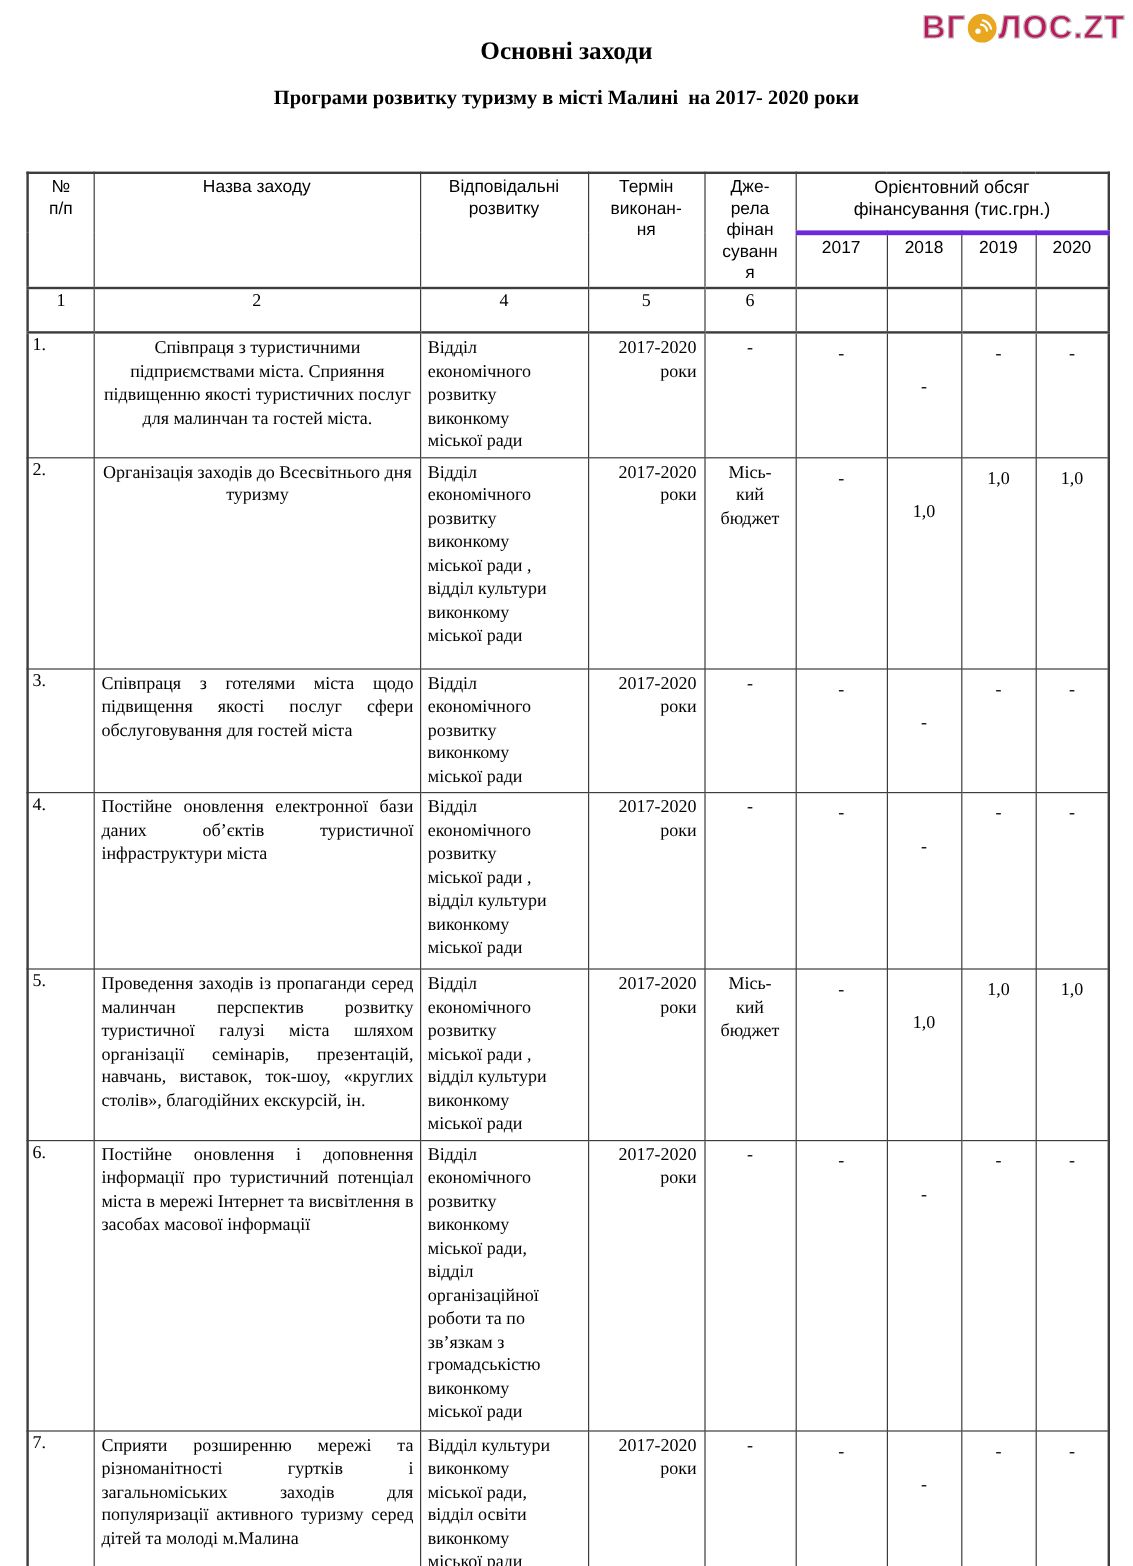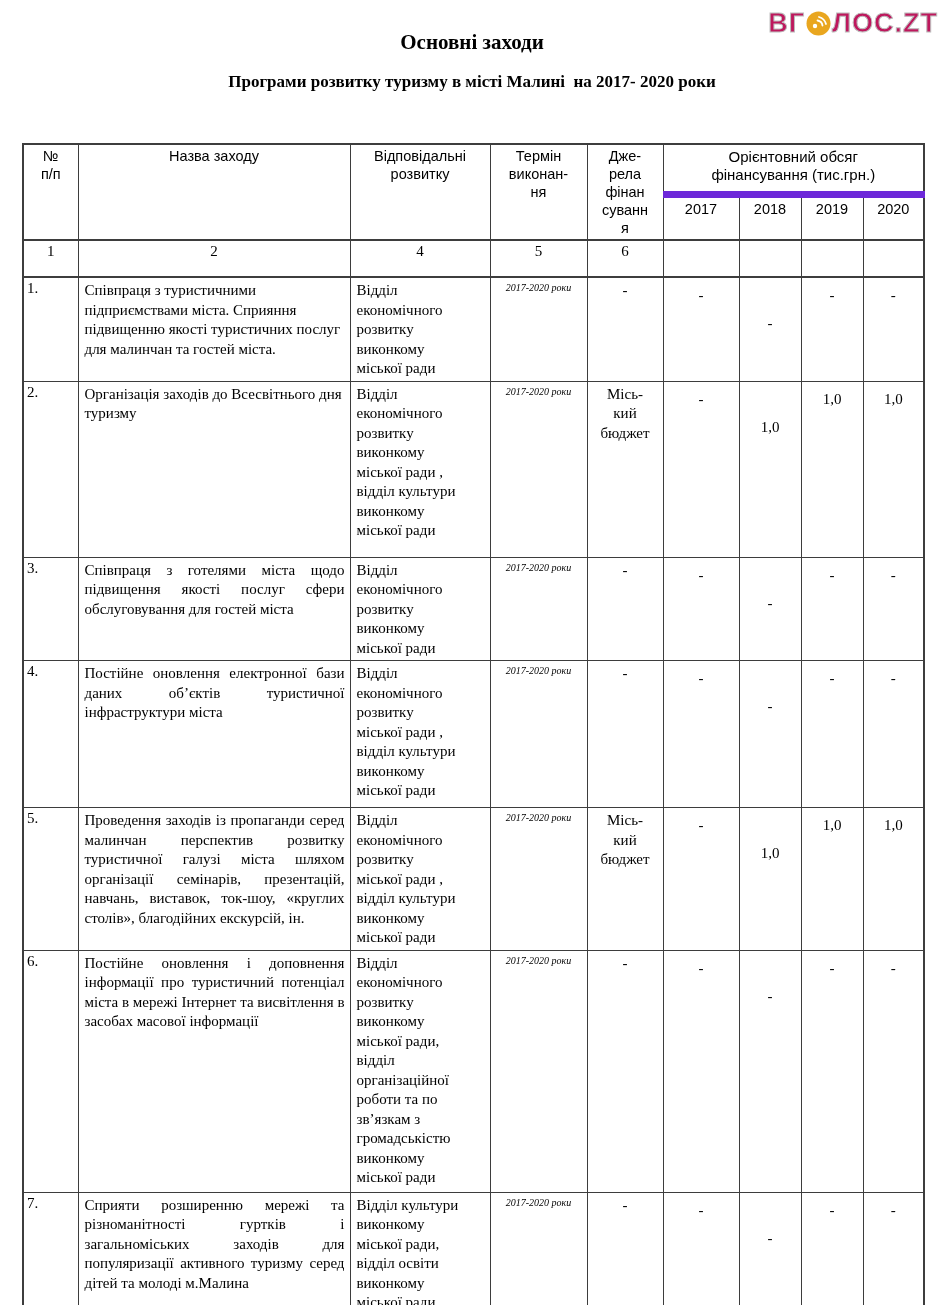--- a/index.html
+++ b/index.html
@@ -55,50 +55,49 @@
   th.hcell {
     font-family: "Liberation Sans", "DejaVu Sans", sans-serif;
     font-weight: bold; font-size: 14.5px; line-height: 1.25;
     text-align: center; vertical-align: middle;
     white-space: pre-line;
     padding: 2px 1px;
   }
   tr.h-top th.group-label {
     vertical-align: top; padding-top: 3px;
     font-size: 15px;
-    border-bottom: 7px solid #6d28d9;
+    border-bottom: 4px solid #6d28d9;
   }
   tr.h-top { height: 40px; }
   tr.h-years { height: 42px; }
   tr.h-years th { vertical-align: top; padding-top: 2px; margin-left: 22px; }
   tr.h-top > th[rowspan] { border-bottom: 2px solid #3d3d3d; }
   tr.h-years th { border-bottom: 2px solid #3d3d3d; }
 
   
   tr.h-nums { height: 37px; }
   tr.h-nums td {
     text-align: center; font-size: 15px; padding-top: 2px;
     border-bottom: 2px solid #3d3d3d;
   }
 
   
   td.c-num  { padding: 2px 2px 2px 3px; font-size: 15px; }
   td.c-name {
     padding: 3px 5px 2px 6px; font-size: 15px; line-height: 1.3;
-    text-align: left;
+    text-align: center;
   }
   td.c-name.justify { text-align: justify; }
   td.c-resp {
     padding: 3px 2px 2px 6px; font-size: 15px; line-height: 1.3;
     white-space: pre-line;
   }
   td.c-term {
-    padding: 3px 6px 2px 6px; font-size: 10px; line-height: 1.3;
-    text-align: center;
-    font-style: italic;
+    padding: 3px 6px 2px 6px; font-size: 15px; line-height: 1.3;
+    text-align: right;
   }
   td.c-src {
     padding: 3px 2px 2px 2px; font-size: 15px; line-height: 1.3;
     text-align: center; white-space: pre-line;
   }
   td.c-year {
     padding: 8px 2px 2px 2px; font-size: 15px; line-height: 1.2;
     text-align: center;
   }
   td.c-year.offset { padding-top: 36px; }

